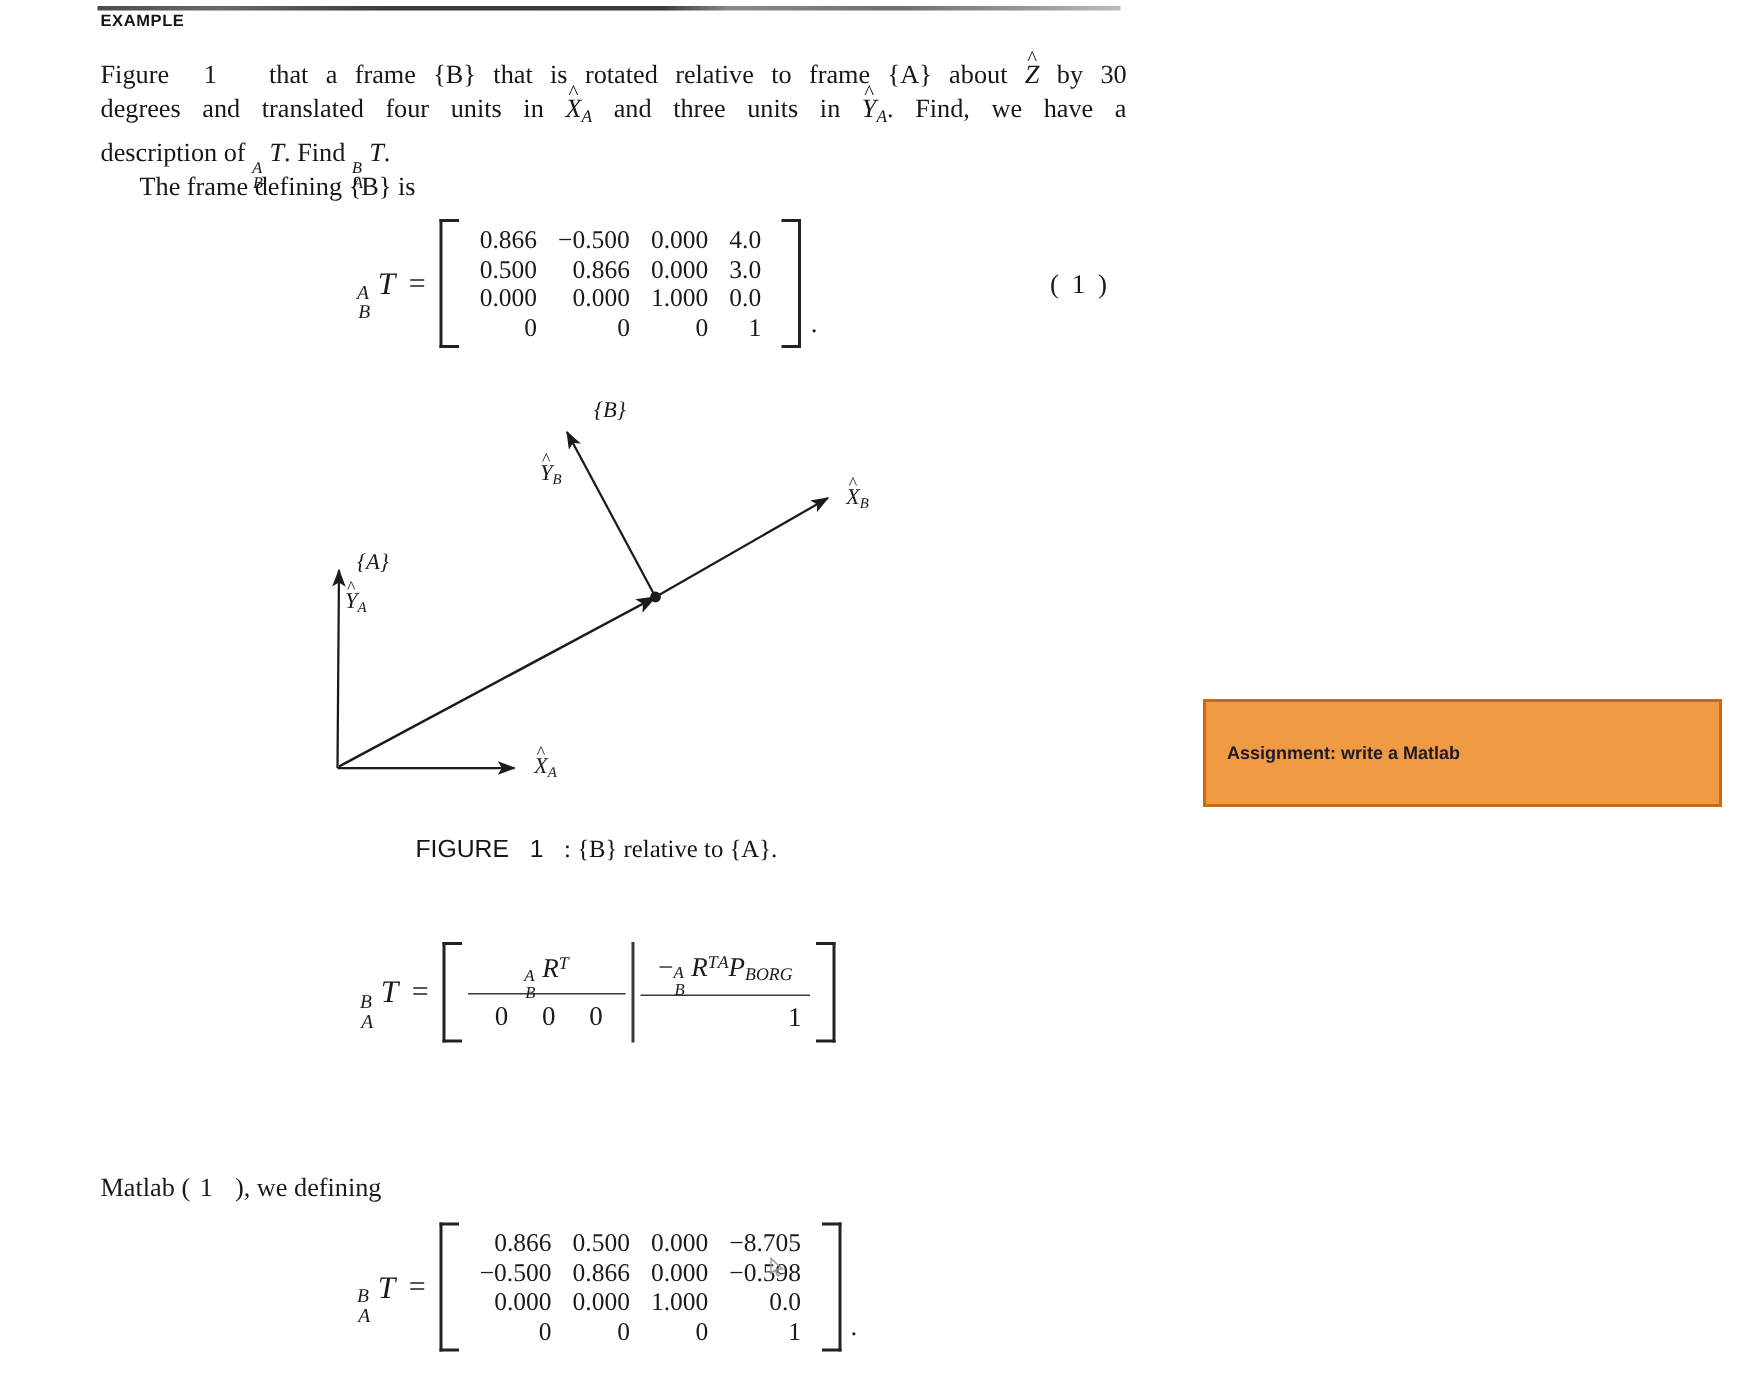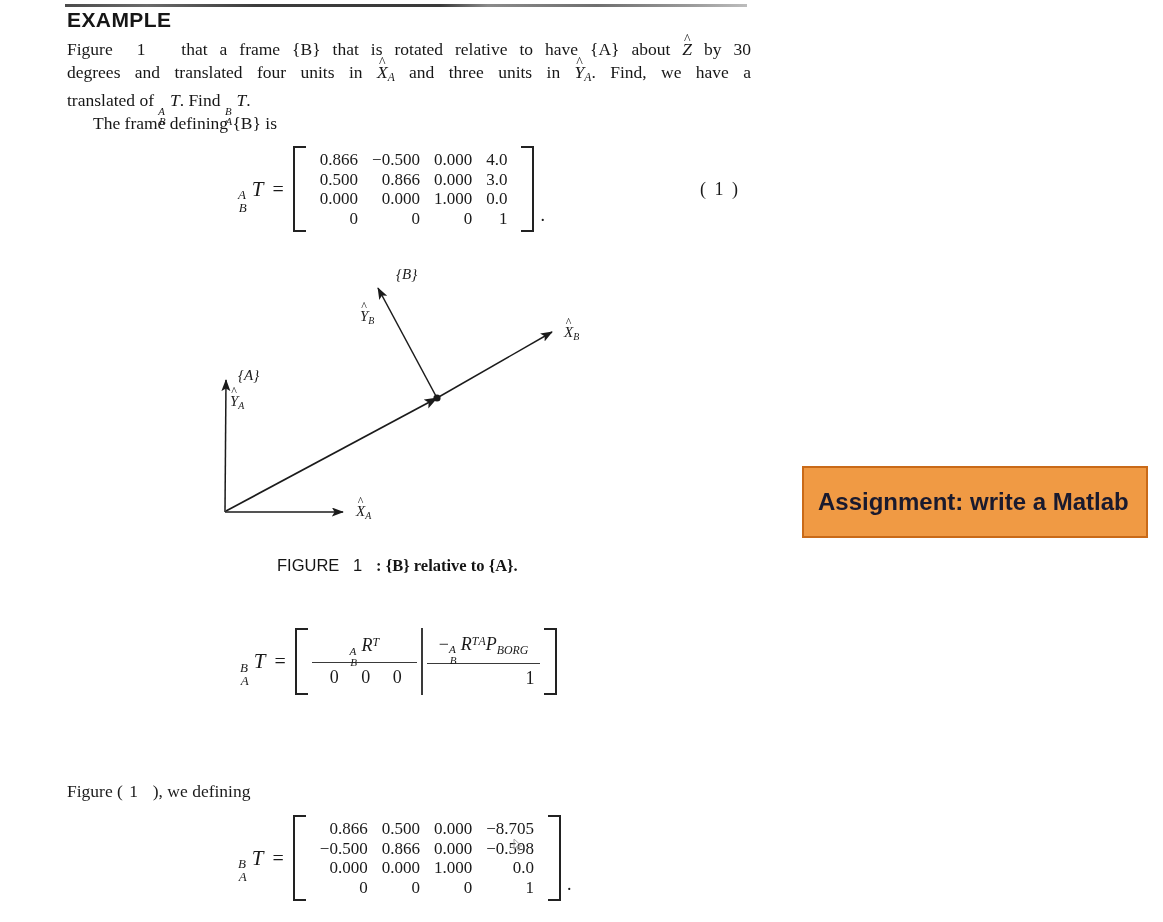--- a/index.html
+++ b/index.html
@@ -16,21 +16,21 @@
   
   .top-rule{
     position:absolute;left:65px;top:4px;width:682px;height:3px;
     background:linear-gradient(90deg,#4b4b4b 0%,#6a6a6a 12%,#3c3c3c 28%,#3a3a3a 55%,#8a8a8a 62%,#6f6f6f 78%,#9b9b9b 92%,#bdbdbd 100%);
   }
 
   
   .example-head{
     position:absolute;left:67px;top:8px;
     font-family:"Liberation Sans", sans-serif;
-    font-weight:bold;font-size:21px;letter-spacing:.4px;color:#161616;
+    font-weight:bold;font-size:11px;letter-spacing:.4px;color:#161616;
   }
 
   
   .para{
     position:absolute;left:67px;top:38px;width:684px;
     font-size:17.5px;line-height:23px;text-align:justify;
     color:#171717;
   }
   .para .ln{display:block;white-space:nowrap;}
   .para .ln.just{text-align:justify;text-align-last:justify;white-space:normal;}
@@ -67,21 +67,21 @@
   .eqnum{position:absolute;left:700px;top:179px;font-size:18px;letter-spacing:2px;}
   .eqdot{font-size:18px;margin-left:6px;align-self:flex-end;padding-bottom:6px;}
 
   
   .figure{position:absolute;left:200px;top:258px;width:420px;height:300px;}
   .figcap{
     position:absolute;left:277px;top:556px;
     font-size:16.5px;color:#151515;
     font-family:"Liberation Sans", sans-serif;
   }
-  .figcap .ser{font-family:"Liberation Serif", serif;font-weight:bold;}
+  .figcap .ser{font-family:"Liberation Serif", serif;}
 
   
   .dlbl{position:absolute;font-size:15px;font-style:italic;color:#1b1b1b;white-space:nowrap;}
 
   
   .eq2{position:absolute;left:240px;top:628px;display:flex;align-items:center;}
   .blockmat{display:flex;align-items:stretch;}
   .bcells{display:grid;grid-template-columns:auto 2px auto;align-items:stretch;}
   .bq{padding:4px 10px;display:flex;flex-direction:column;justify-content:center;align-items:center;font-size:18px;}
   .bq .top{padding:2px 6px 5px;}
@@ -97,21 +97,21 @@
   .eq3{position:absolute;left:238px;top:815px;display:flex;align-items:center;}
 
   
   .callout{
     position:absolute;left:802px;top:466px;width:346px;height:72px;
     background:#f09a44;border:2px solid #c96a18;
     box-sizing:border-box;
     display:flex;flex-direction:column;justify-content:center;
     padding:0 14px;
     font-family:"Liberation Sans", sans-serif;
-    font-weight:bold;font-size:24px;line-height:26px;color:#1a1a2e;
+    font-weight:bold;font-size:12px;line-height:26px;color:#1a1a2e;
   }
   .callout span{display:block;}
 
   
   .cursor{position:absolute;left:513px;top:838px;width:12px;height:14px;}
 </style>
 </head>
 <body>
 
 <div class="page">
@@ -119,36 +119,36 @@
   <div class="top-rule"></div>
 
   <div class="example-head">EXAMPLE</div>
 
   <div class="para">
     <span class="ln just">
       <span>Figure</span>&nbsp;
       <span>1</span>&nbsp;&nbsp;
       <span>that a frame</span>
       <span class="brace mi">{B}</span>
-      <span>that is rotated relative to have</span>
+      <span>that is rotated relative to frame</span>
       <span class="brace mi">{A}</span>
       <span>about</span>
       <span class="hat mi"><span class="h">^</span><span>Z</span></span>
       <span>by 30</span>
     </span>
 
     <span class="ln just">
       <span>degrees and translated four units in</span>
       <span class="hat mi"><span class="h">^</span><span>X</span></span><span class="sub">A</span>
       <span>and three units in</span>
       <span class="hat mi"><span class="h">^</span><span>Y</span></span><span class="sub">A</span><span>. Find, we have a</span>
     </span>
 
     <span class="ln">
-      <span>translated of</span>
+      <span>description of</span>
       <span class="presub"><span class="up">A</span><span class="dn">B</span></span><span class="mi">T</span><span>. Find</span>
       <span class="presub"><span class="up">B</span><span class="dn">A</span></span><span class="mi">T</span><span>.</span>
     </span>
 
     <span class="ln">
       <span class="indent"></span><span>The frame defining</span>
       <span class="brace mi">{B}</span>
       <span>is</span>
     </span>
   </div>
@@ -254,21 +254,21 @@
           <span class="bot">1</span>
         </span>
       </span>
       <span class="bk r">
           <span class="stem"></span>
         </span>
     </span>
   </div>
 
   <div class="using">
-    <span>Figure (</span><span class="num">&nbsp;</span><span class="num">1</span><span class="num">&nbsp;&nbsp;</span><span>), we defining</span>
+    <span>Matlab (</span><span class="num">&nbsp;</span><span class="num">1</span><span class="num">&nbsp;&nbsp;</span><span>), we defining</span>
   </div>
 
   <div class="eq3">
     <span class="eq-label">
       <span class="presub"><span class="up">B</span><span class="dn">A</span></span><span>T</span>
     </span>
     <span class="eqsign">=</span>
     <span class="matrix">
       <span class="bk l">
           <span class="stem"></span>

